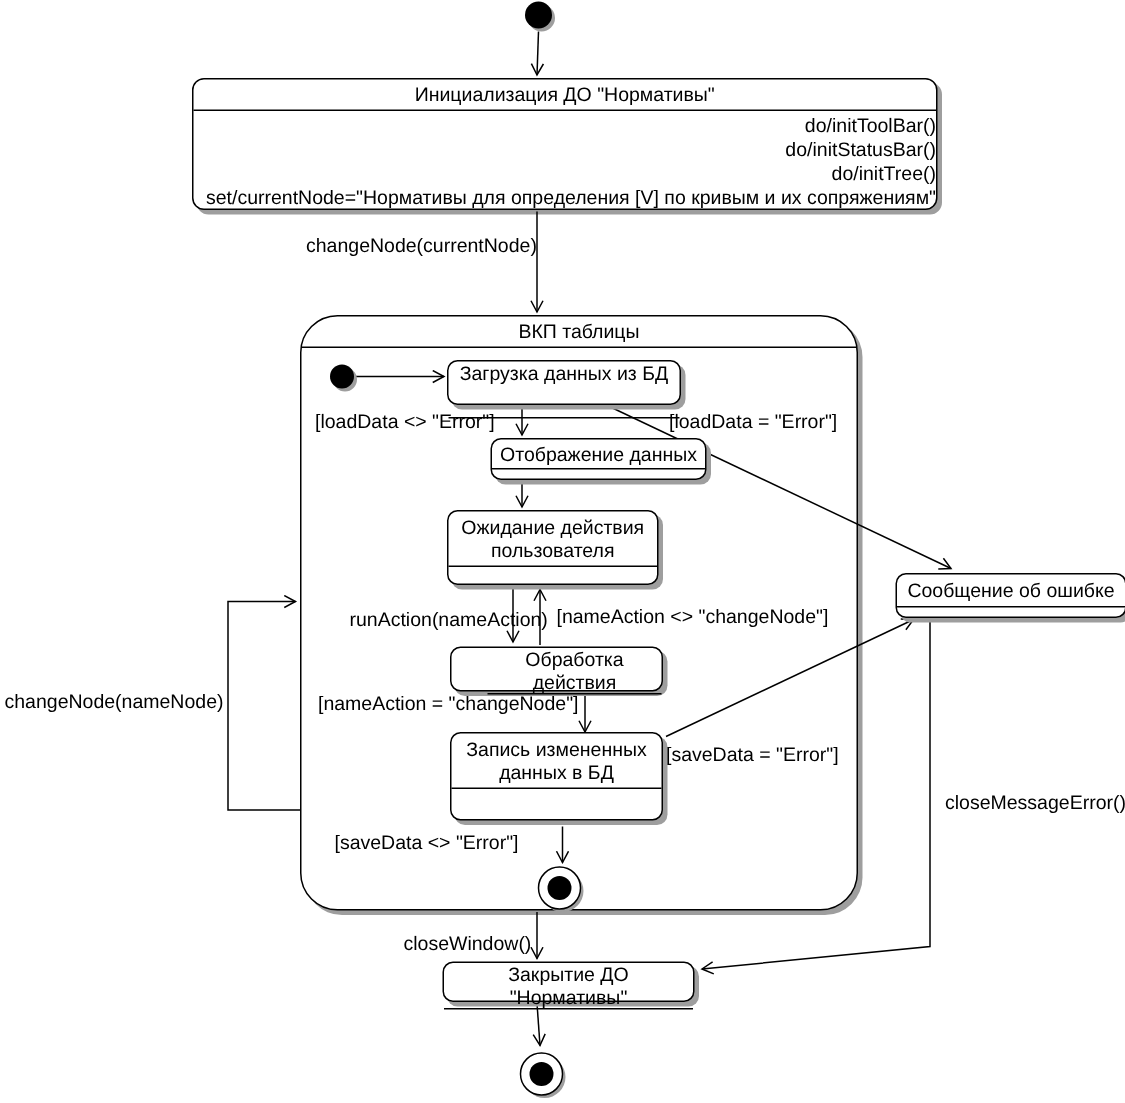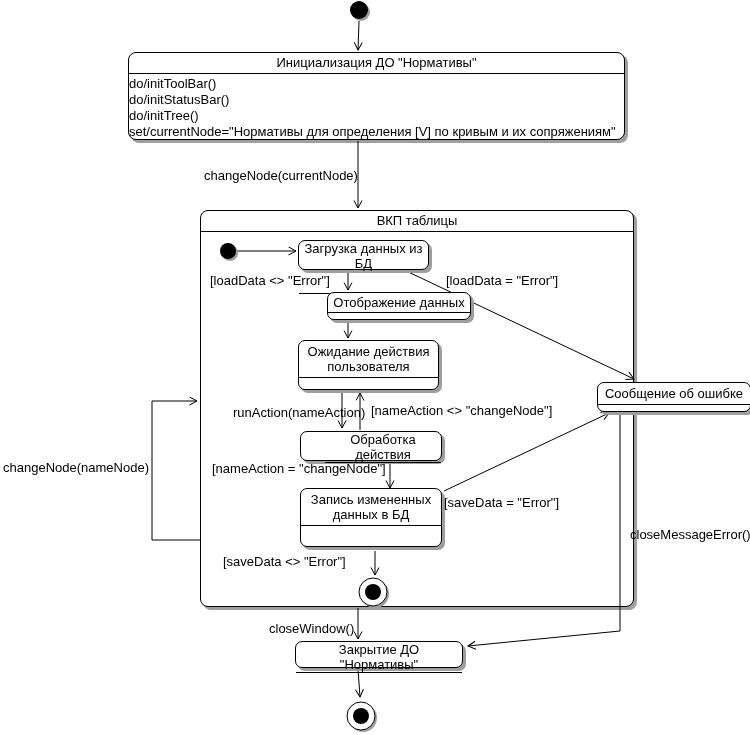--- a/index.html
+++ b/index.html
@@ -10,21 +10,21 @@
   #edges{position:absolute;left:0;top:0;width:750px;height:735px;pointer-events:none;}
   .bigbox,.state{
     position:absolute;box-sizing:border-box;background:#fff;
     border:1px solid #000;border-radius:8px;box-shadow:3px 3px 0 #9e9e9e;
   }
   .bigbox .title{
     height:20px;line-height:20px;text-align:center;border-bottom:1px solid #000;
     white-space:nowrap;overflow:hidden;
   }
   #init-box .actions{padding-top:2px;}
-  #init-box .action{height:16px;line-height:16px;text-align:left;white-space:nowrap;}
+  #init-box .action{height:16px;line-height:16px;text-align:right;white-space:nowrap;}
   .state{border-radius:7px;display:flex;flex-direction:column;}
   .state .name{
     flex:1;display:flex;align-items:center;justify-content:center;
     text-align:center;padding:0 3px;line-height:15px;
   }
   .state .comp{border-top:1px solid #000;}
   .lbl{position:absolute;white-space:nowrap;line-height:14px;}
 </style>
 </head>
 <body>
@@ -34,21 +34,21 @@
   <div class="bigbox" id="init-box" style="left:128px;top:52px;width:497px;height:88px;">
     <div class="title">Инициализация ДО "Нормативы"</div>
     <div class="actions">
       <div class="action">do/initToolBar()</div>
       <div class="action">do/initStatusBar()</div>
       <div class="action">do/initTree()</div>
       <div class="action">set/currentNode="Нормативы для определения [V] по кривым и их сопряжениям"</div>
     </div>
   </div>
 
-  <div class="bigbox" id="vkp-box" style="left:200px;top:210px;width:434px;height:397px;">
+  <div class="bigbox" id="vkp-box" style="left:200px;top:210px;width:372px;height:397px;border-radius:25px;">
     <div class="title">ВКП таблицы</div>
   </div>
 
   <svg id="edges" width="750" height="735" viewBox="0 0 750 735">
     <defs>
       <marker id="arr" markerWidth="12" markerHeight="12" refX="8" refY="4.5" orient="auto" markerUnits="userSpaceOnUse">
         <path d="M0.5,0.5 L8,4.5 L0.5,8.5" fill="none" stroke="#000" stroke-width="1"></path>
       </marker>
     </defs>
     <g stroke="#000" fill="none" stroke-width="1">
@@ -83,21 +83,21 @@
       <circle cx="373" cy="592" r="14" fill="#fff" stroke="#000"></circle>
       <circle cx="373" cy="592" r="8" fill="#000"></circle>
     </g>
     <g>
       <circle cx="363" cy="718" r="14" fill="#9e9e9e"></circle>
       <circle cx="361" cy="716" r="14" fill="#fff" stroke="#000"></circle>
       <circle cx="361" cy="716" r="8" fill="#000"></circle>
     </g>
   </svg>
 
-  <div class="state" style="left:298px;top:240px;width:131px;height:30px;gap:22px;">
+  <div class="state" style="left:298px;top:240px;width:156px;height:30px;gap:22px;">
     <div class="name">Загрузка данных из БД</div>
     <div class="comp" style="height:6px;"></div>
   </div>
 
   <div class="state" style="left:299px;top:292px;width:144px;height:28px;margin-left:28px;">
     <div class="name">Отображение данных</div>
     <div class="comp" style="height:6px;"></div>
   </div>
 
   <div class="state" style="left:298px;top:340px;width:141px;height:50px;">
@@ -118,21 +118,21 @@
   <div class="state" style="left:597px;top:382px;width:154px;height:30px;">
     <div class="name">Сообщение об ошибке</div>
     <div class="comp" style="height:6px;"></div>
   </div>
 
   <div class="state" style="left:295px;top:641px;width:168px;height:27px;">
     <div class="name">Закрытие ДО "Нормативы"</div>
     <div class="comp" style="height:5px;"></div>
   </div>
 
-  <div class="lbl" style="left:204px;top:169px;">changeNode(currentNode)</div>
+  <div class="lbl" style="left:204px;top:157px;">changeNode(currentNode)</div>
   <div class="lbl" style="left:210px;top:274px;">[loadData &lt;&gt; "Error"]</div>
   <div class="lbl" style="left:446px;top:274px;">[loadData = "Error"]</div>
   <div class="lbl" style="left:205px;top:406px;margin-left:28px;">runAction(nameAction)</div>
   <div class="lbl" style="left:371px;top:404px;">[nameAction &lt;&gt; "changeNode"]</div>
   <div class="lbl" style="left:212px;top:462px;">[nameAction = "changeNode"]</div>
   <div class="lbl" style="left:444px;top:496px;">[saveData = "Error"]</div>
   <div class="lbl" style="left:223px;top:555px;">[saveData &lt;&gt; "Error"]</div>
   <div class="lbl" style="left:3px;top:461px;">changeNode(nameNode)</div>
   <div class="lbl" style="left:269px;top:622px;">closeWindow()</div>
   <div class="lbl" style="left:630px;top:528px;">closeMessageError()</div>

